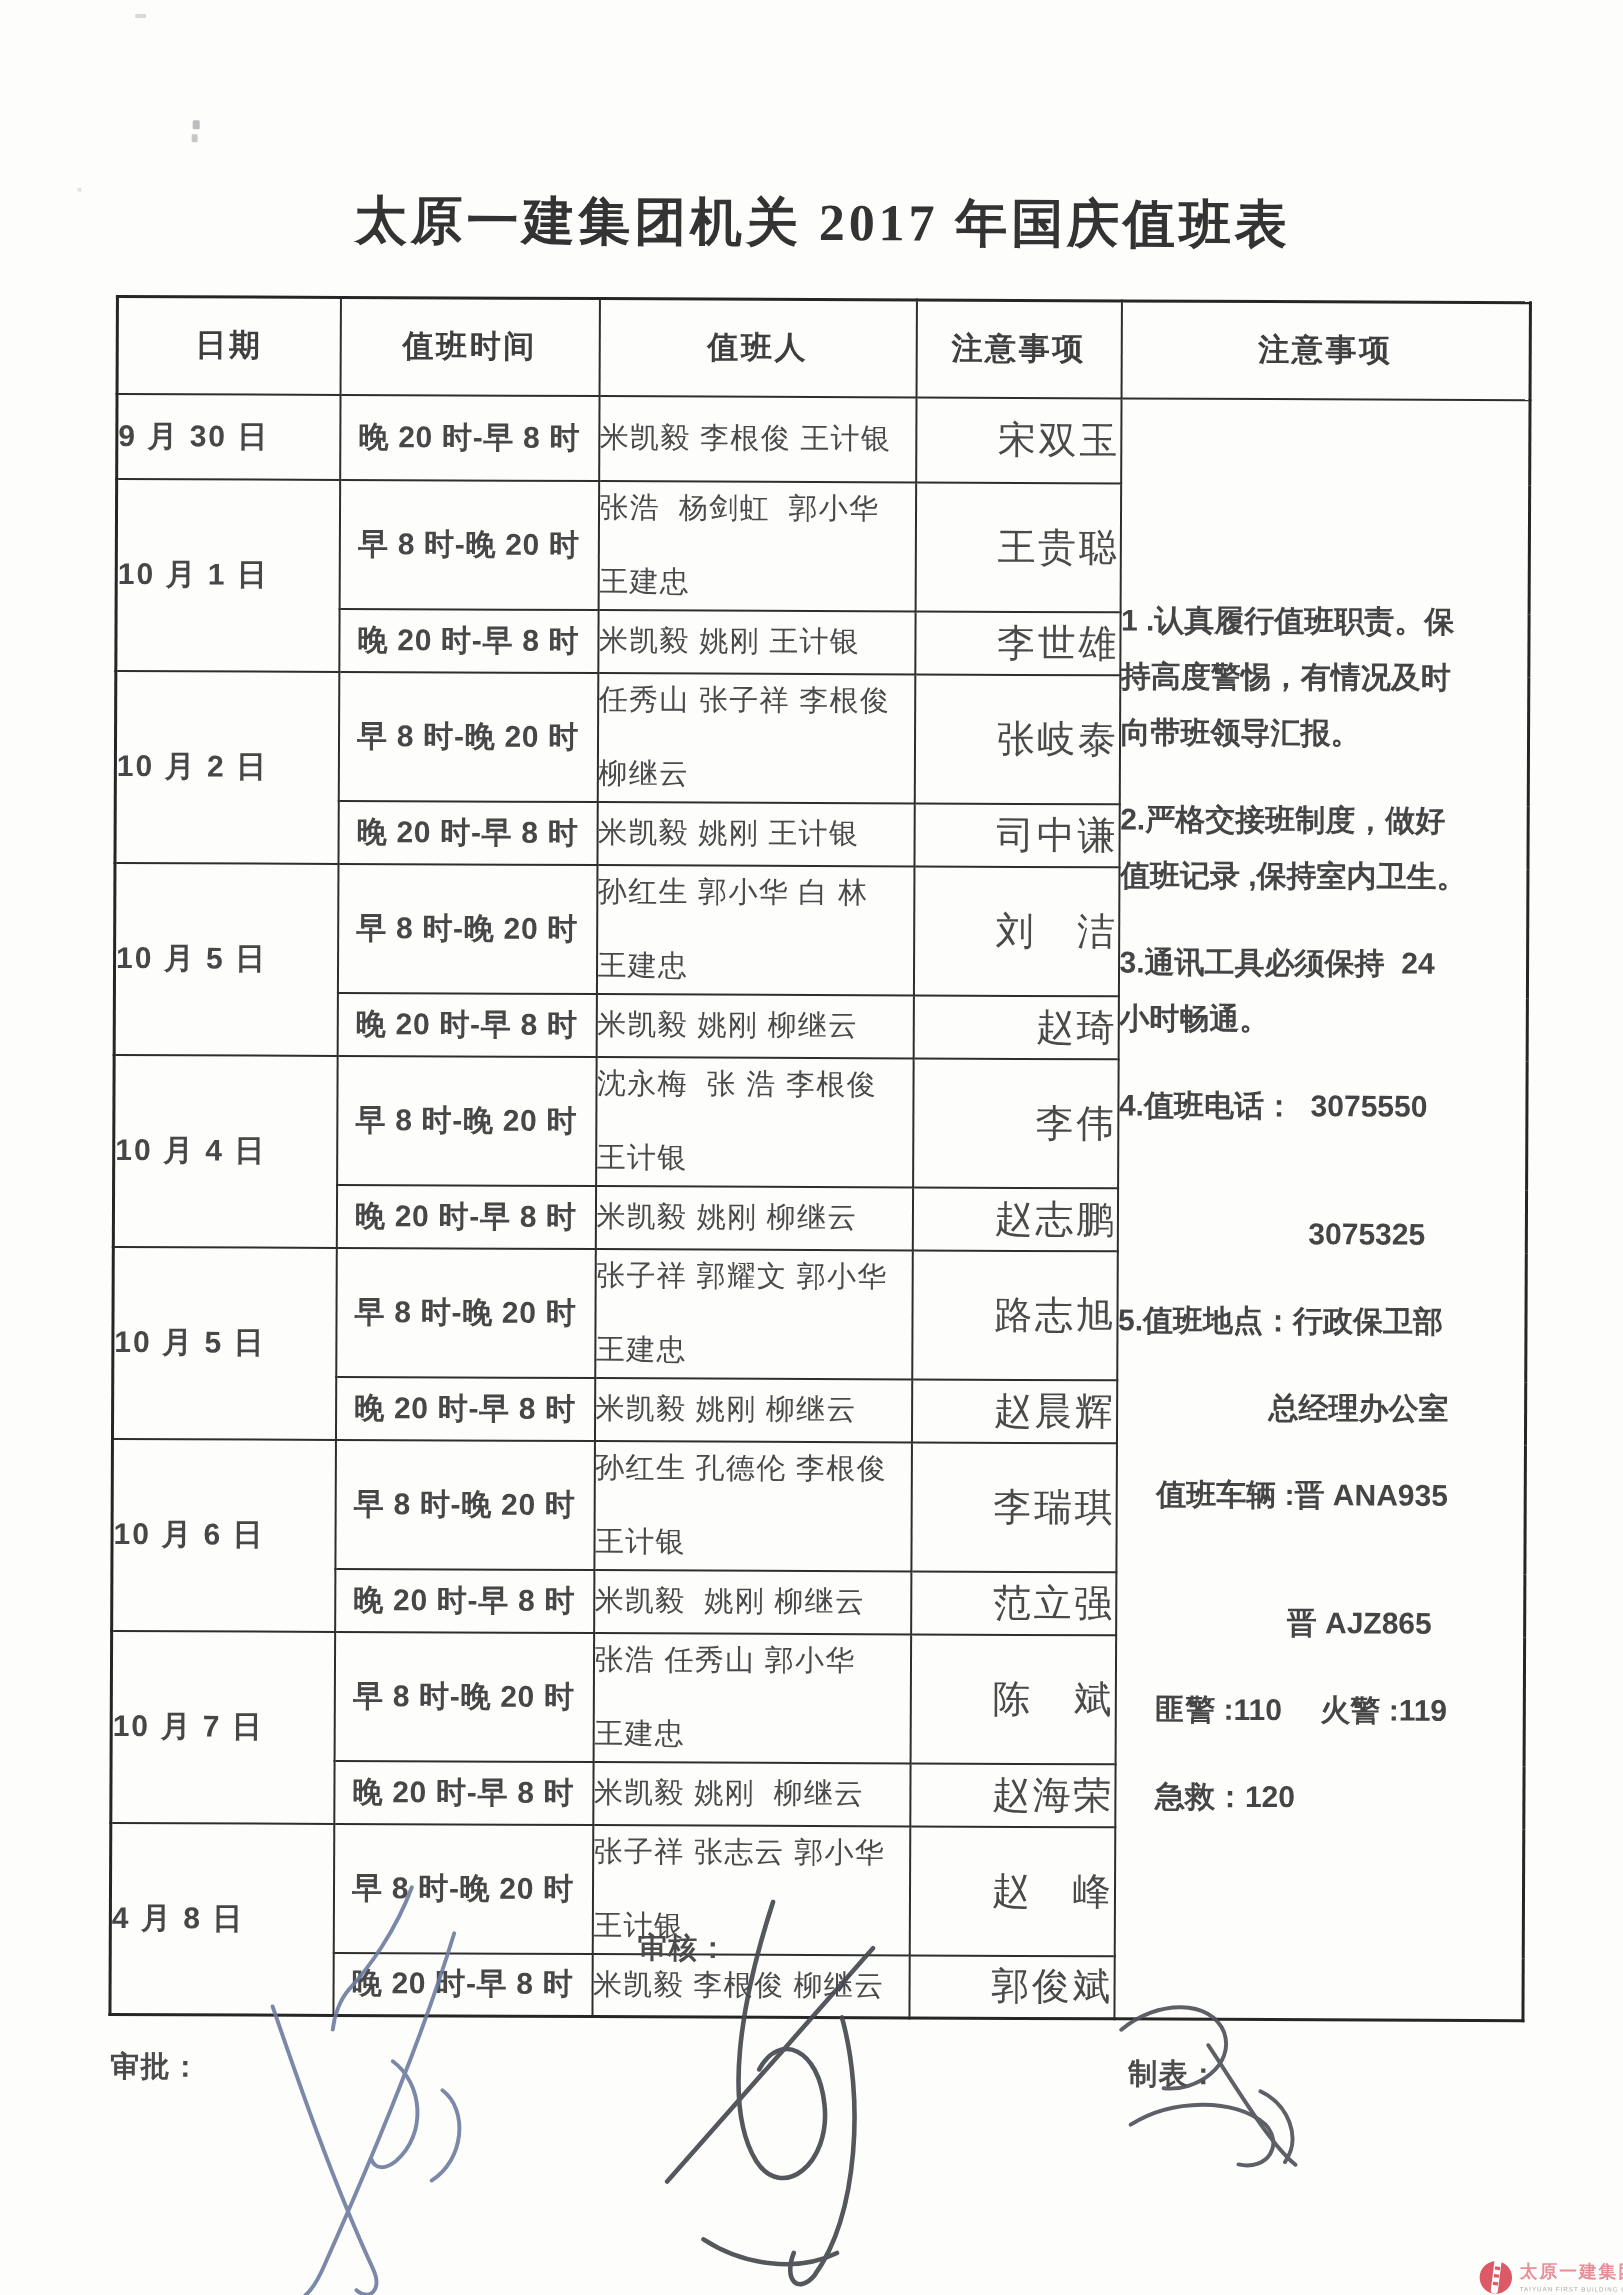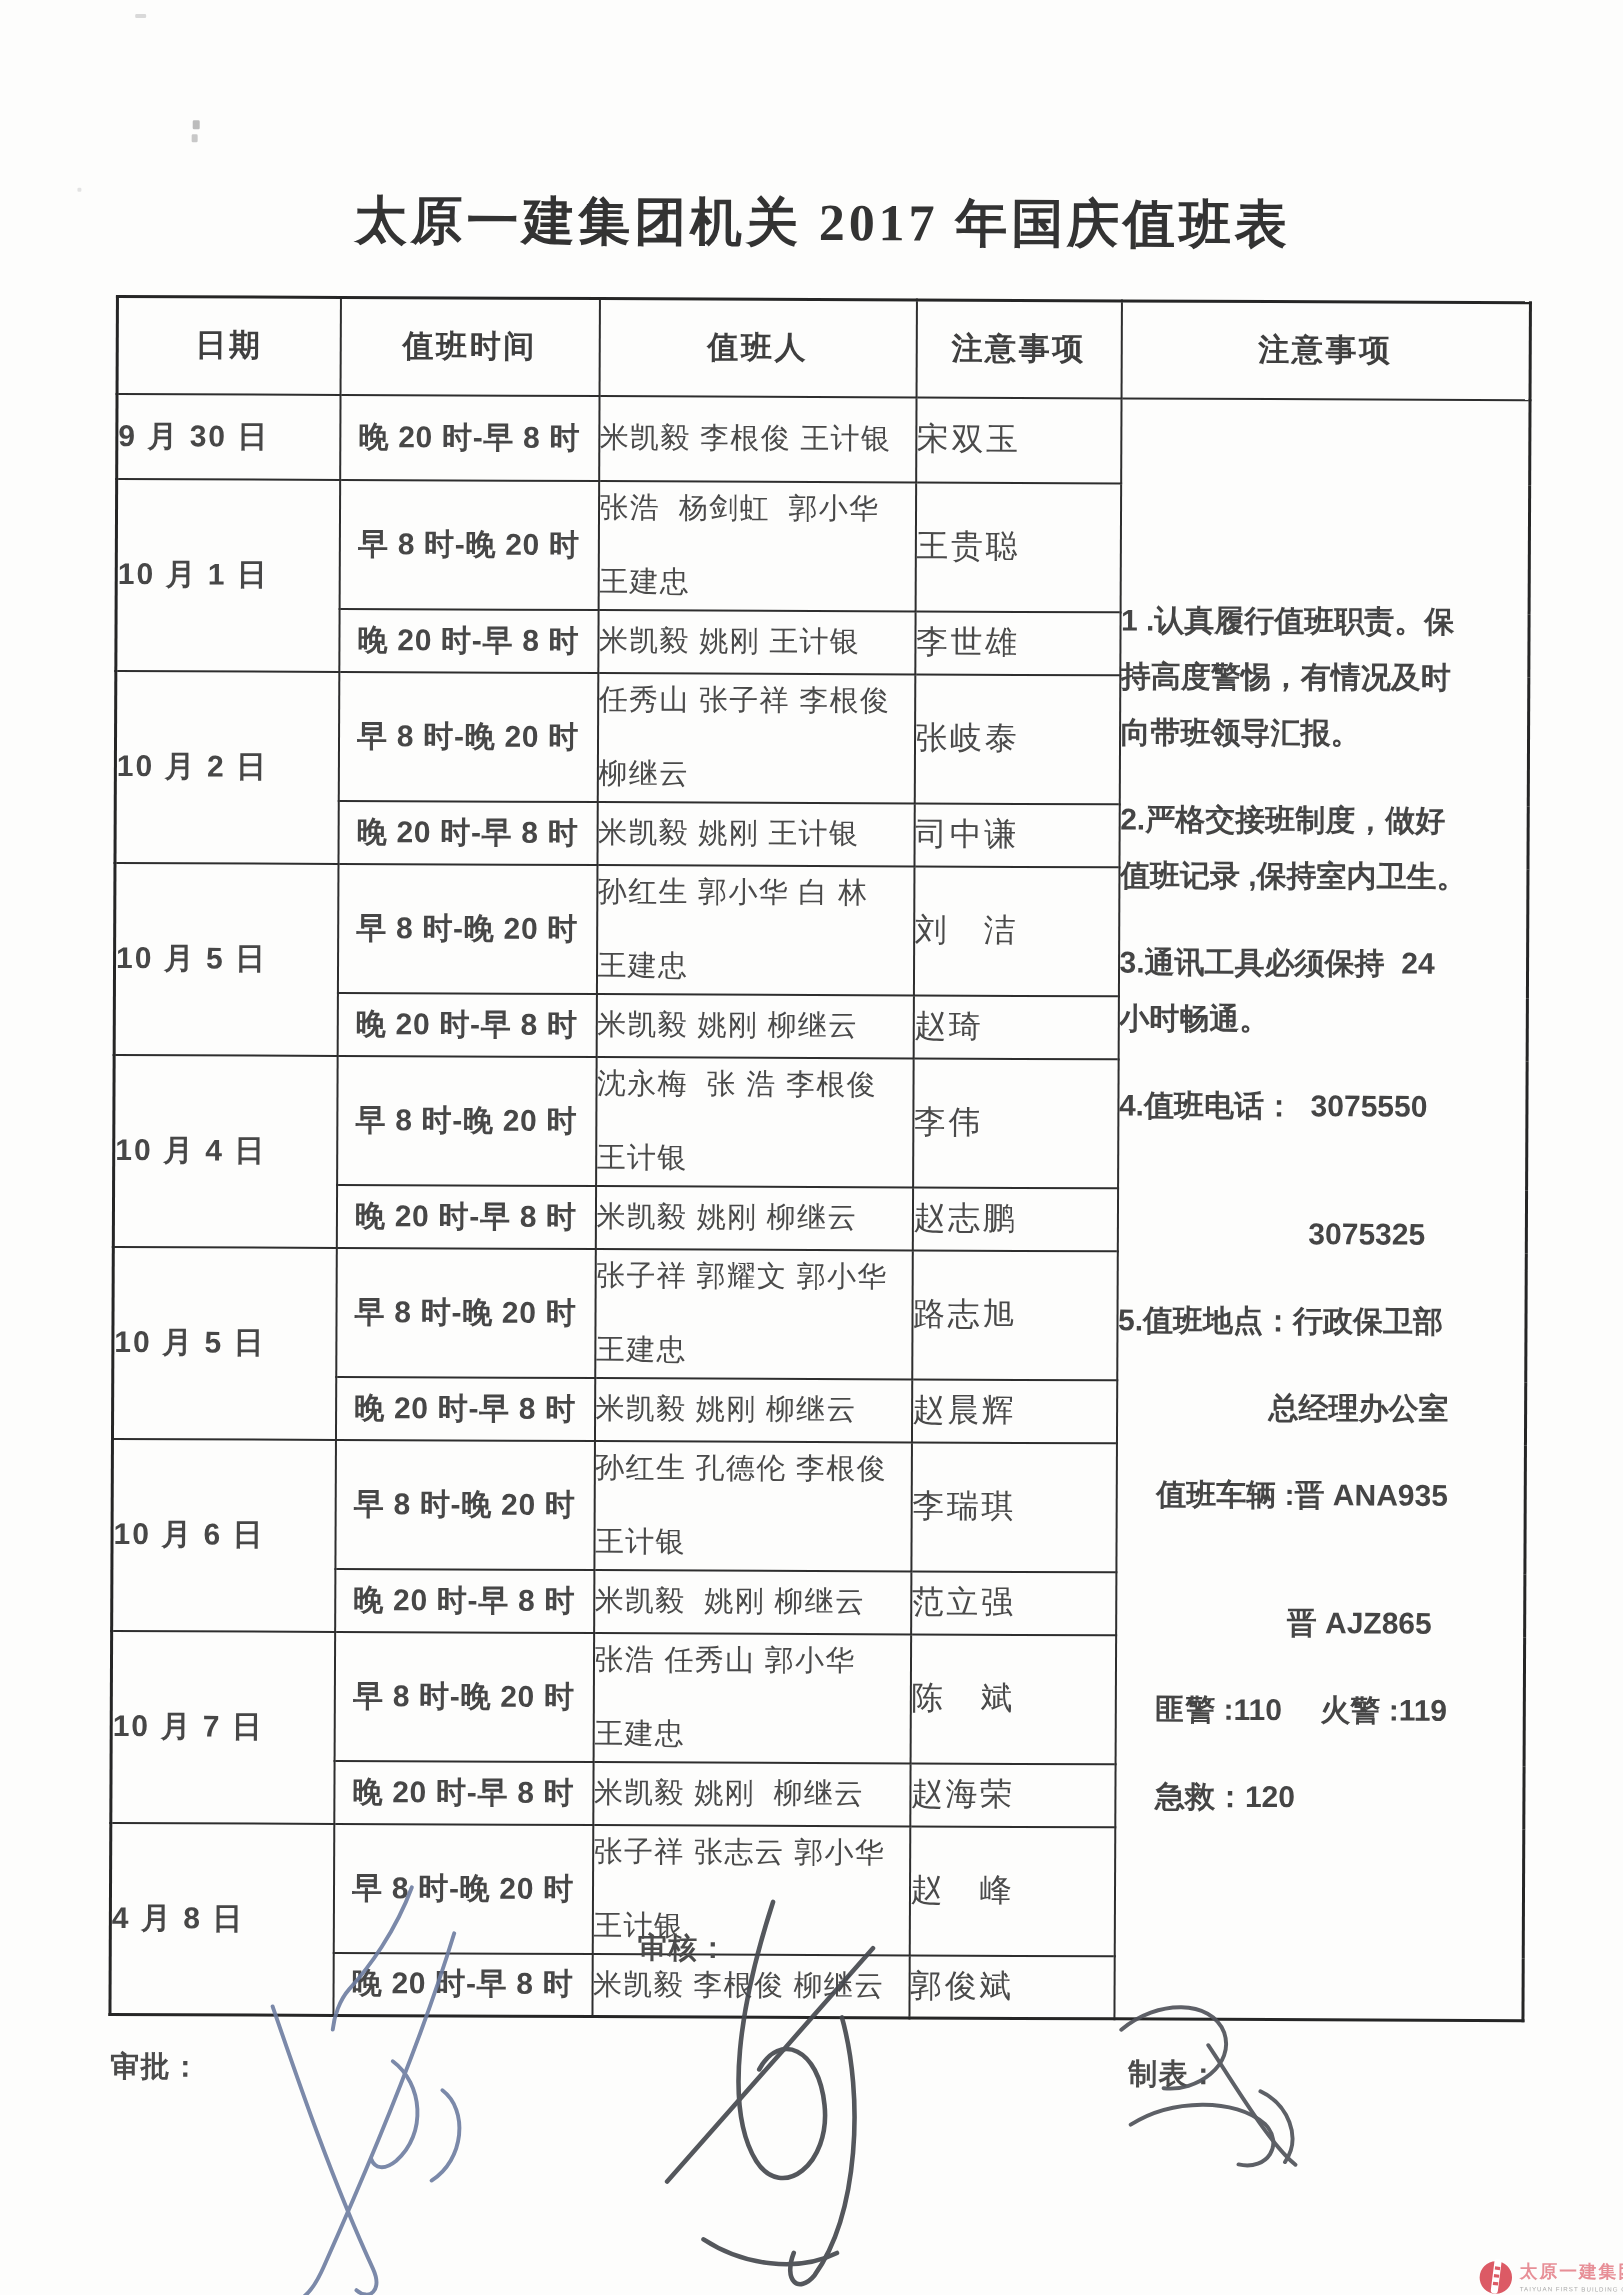--- a/index.html
+++ b/index.html
@@ -30,21 +30,21 @@
   thead tr{height:97px;}
   thead th{font-size:31px;font-weight:bold;letter-spacing:2.6px;color:#3f3f3f;}
   tr.row-first{height:85px;}
   tr.row-day{height:129px;}
   tr.row-night{height:63px;}
   .cell-date{text-align:left;font-size:30px;font-weight:bold;letter-spacing:2px;white-space:pre-wrap;}
   .cell-time{text-align:center;font-size:30px;font-weight:bold;letter-spacing:0.7px;white-space:pre-wrap;}
   .cell-people{text-align:left;padding-left:19.6px;font-size:29px;letter-spacing:1.3px;color:#4a4a4a;}
   .cell-people .pline{white-space:pre-wrap;}
   .cell-people .pline + .pline{margin-top:34px;}
-  .cell-leader{text-align:left;font-size:32px;letter-spacing:2.6px;color:#4a4a4a;white-space:pre-wrap;}
+  .cell-leader{text-align:right;font-size:38px;letter-spacing:2.6px;color:#4a4a4a;white-space:pre-wrap;}
   .cell-notes{
     vertical-align:top;padding:65px 11.8px 0 23px;
     font-size:30px;font-weight:bold;line-height:56px;color:#454545;
   }
   .note-line{white-space:pre-wrap;margin-top:31px;}
   .note-line:first-child{margin-top:0;}
   .sign-label{
     position:absolute;font-size:29px;font-weight:bold;color:#4b4b4b;letter-spacing:1.3px;
   }
   .sig-overlay{position:absolute;left:0;top:0;pointer-events:none;}

